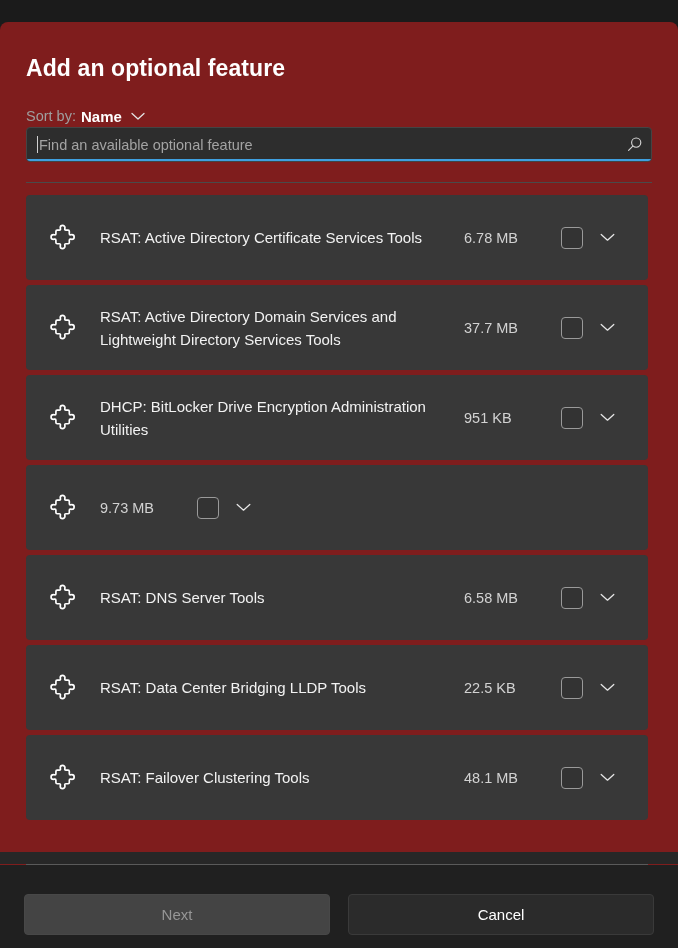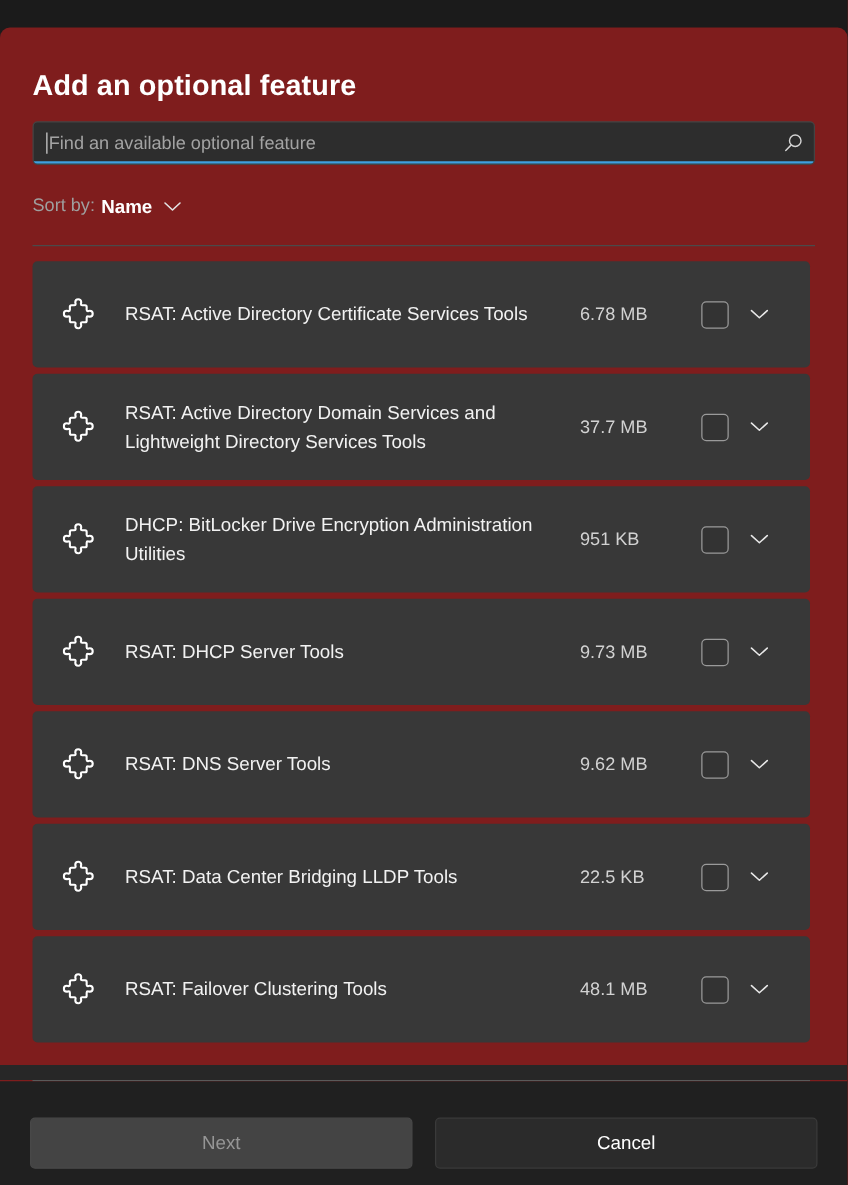--- a/index.html
+++ b/index.html
@@ -235,41 +235,41 @@
 </style>
 </head>
 <body>
 
 <div id="dialog">
 
   <div id="header">
 
     <h1 id="dialog-title">Add an optional feature</h1>
 
+    <div id="sort-row">
+      <span id="sort-label">Sort by:</span>
+      <span id="sort-value">Name</span>
+      <span id="sort-chevron">
+        <svg width="14" height="9" viewBox="0 0 14 9" fill="none" aria-hidden="true">
+          <path d="M1 1.4 L7 7 L13 1.4" stroke="currentColor" stroke-width="1.3" stroke-linecap="round" stroke-linejoin="round"></path>
+        </svg>
+      </span>
+    </div>
+
     <div id="search-box">
       <div id="search-caret"></div>
       <input id="search-input" type="text" placeholder="Find an available optional feature" style="">
       <span id="search-icon">
         <svg width="17" height="17" viewBox="0 0 17 17" fill="none" aria-hidden="true">
           <circle cx="10.2" cy="6.6" r="4.6" stroke="currentColor" stroke-width="1.15"></circle>
           <line x1="6.8" y1="10.1" x2="2.6" y2="14.4" stroke="currentColor" stroke-width="1.15" stroke-linecap="round"></line>
         </svg>
       </span>
     </div>
 
-    <div id="sort-row">
-      <span id="sort-label">Sort by:</span>
-      <span id="sort-value">Name</span>
-      <span id="sort-chevron">
-        <svg width="14" height="9" viewBox="0 0 14 9" fill="none" aria-hidden="true">
-          <path d="M1 1.4 L7 7 L13 1.4" stroke="currentColor" stroke-width="1.3" stroke-linecap="round" stroke-linejoin="round"></path>
-        </svg>
-      </span>
-    </div>
-
   </div>
 
   <div id="list-top-divider"></div>
 
   <div id="feature-list">
 
     <div class="feature-row">
         <span class="row-icon">
           <svg width="27" height="27" viewBox="0 0 24 24" fill="none" aria-hidden="true">
             <path d="M9.1 3.3a2.1 2.1 0 0 1 4.2 0c0 .55-.22 1-.22 1.4 0 .5.4.8.95.8h2.05c.6 0 1.1.5 1.1 1.1v2.1c0 .55.3.95.8.95.4 0 .85-.22 1.4-.22a2.1 2.1 0 0 1 0 4.2c-.55 0-1-.22-1.4-.22-.5 0-.8.4-.8.95v2.1c0 .6-.5 1.1-1.1 1.1h-2.05c-.55 0-.95.3-.95.8 0 .4.22.85.22 1.4a2.1 2.1 0 0 1-4.2 0c0-.55.22-1 .22-1.4 0-.5-.4-.8-.95-.8H6.35c-.6 0-1.1-.5-1.1-1.1v-2.1c0-.55-.3-.95-.8-.95-.4 0-.85.22-1.4.22a2.1 2.1 0 0 1 0-4.2c.55 0 1 .22 1.4.22.5 0 .8-.4.8-.95V6.6c0-.6.5-1.1 1.1-1.1H8.4c.55 0 .95-.3.95-.8 0-.4-.25-.85-.25-1.4Z" stroke="currentColor" stroke-width="1.5" stroke-linejoin="round"></path>
@@ -313,37 +313,36 @@
             <path d="M1.2 1.5 L7.5 7.2 L13.8 1.5" stroke="currentColor" stroke-width="1.25" stroke-linecap="round" stroke-linejoin="round"></path>
           </svg>
         </span>
       </div>
       <div class="feature-row">
         <span class="row-icon">
           <svg width="27" height="27" viewBox="0 0 24 24" fill="none" aria-hidden="true">
             <path d="M9.1 3.3a2.1 2.1 0 0 1 4.2 0c0 .55-.22 1-.22 1.4 0 .5.4.8.95.8h2.05c.6 0 1.1.5 1.1 1.1v2.1c0 .55.3.95.8.95.4 0 .85-.22 1.4-.22a2.1 2.1 0 0 1 0 4.2c-.55 0-1-.22-1.4-.22-.5 0-.8.4-.8.95v2.1c0 .6-.5 1.1-1.1 1.1h-2.05c-.55 0-.95.3-.95.8 0 .4.22.85.22 1.4a2.1 2.1 0 0 1-4.2 0c0-.55.22-1 .22-1.4 0-.5-.4-.8-.95-.8H6.35c-.6 0-1.1-.5-1.1-1.1v-2.1c0-.55-.3-.95-.8-.95-.4 0-.85.22-1.4.22a2.1 2.1 0 0 1 0-4.2c.55 0 1 .22 1.4.22.5 0 .8-.4.8-.95V6.6c0-.6.5-1.1 1.1-1.1H8.4c.55 0 .95-.3.95-.8 0-.4-.25-.85-.25-1.4Z" stroke="currentColor" stroke-width="1.5" stroke-linejoin="round"></path>
           </svg>
         </span>
-        <span class="row-label">RSAT: DHCP Server Tools</span>
         <span class="row-size">9.73 MB</span>
         <span class="row-checkbox"></span>
         <span class="row-chevron">
           <svg width="15" height="9" viewBox="0 0 15 9" fill="none" aria-hidden="true">
             <path d="M1.2 1.5 L7.5 7.2 L13.8 1.5" stroke="currentColor" stroke-width="1.25" stroke-linecap="round" stroke-linejoin="round"></path>
           </svg>
         </span>
       </div>
       <div class="feature-row">
         <span class="row-icon">
           <svg width="27" height="27" viewBox="0 0 24 24" fill="none" aria-hidden="true">
             <path d="M9.1 3.3a2.1 2.1 0 0 1 4.2 0c0 .55-.22 1-.22 1.4 0 .5.4.8.95.8h2.05c.6 0 1.1.5 1.1 1.1v2.1c0 .55.3.95.8.95.4 0 .85-.22 1.4-.22a2.1 2.1 0 0 1 0 4.2c-.55 0-1-.22-1.4-.22-.5 0-.8.4-.8.95v2.1c0 .6-.5 1.1-1.1 1.1h-2.05c-.55 0-.95.3-.95.8 0 .4.22.85.22 1.4a2.1 2.1 0 0 1-4.2 0c0-.55.22-1 .22-1.4 0-.5-.4-.8-.95-.8H6.35c-.6 0-1.1-.5-1.1-1.1v-2.1c0-.55-.3-.95-.8-.95-.4 0-.85.22-1.4.22a2.1 2.1 0 0 1 0-4.2c.55 0 1 .22 1.4.22.5 0 .8-.4.8-.95V6.6c0-.6.5-1.1 1.1-1.1H8.4c.55 0 .95-.3.95-.8 0-.4-.25-.85-.25-1.4Z" stroke="currentColor" stroke-width="1.5" stroke-linejoin="round"></path>
           </svg>
         </span>
         <span class="row-label">RSAT: DNS Server Tools</span>
-        <span class="row-size">9.62 MB</span>
+        <span class="row-size">6.58 MB</span>
         <span class="row-checkbox"></span>
         <span class="row-chevron">
           <svg width="15" height="9" viewBox="0 0 15 9" fill="none" aria-hidden="true">
             <path d="M1.2 1.5 L7.5 7.2 L13.8 1.5" stroke="currentColor" stroke-width="1.25" stroke-linecap="round" stroke-linejoin="round"></path>
           </svg>
         </span>
       </div>
       <div class="feature-row">
         <span class="row-icon">
           <svg width="27" height="27" viewBox="0 0 24 24" fill="none" aria-hidden="true">

